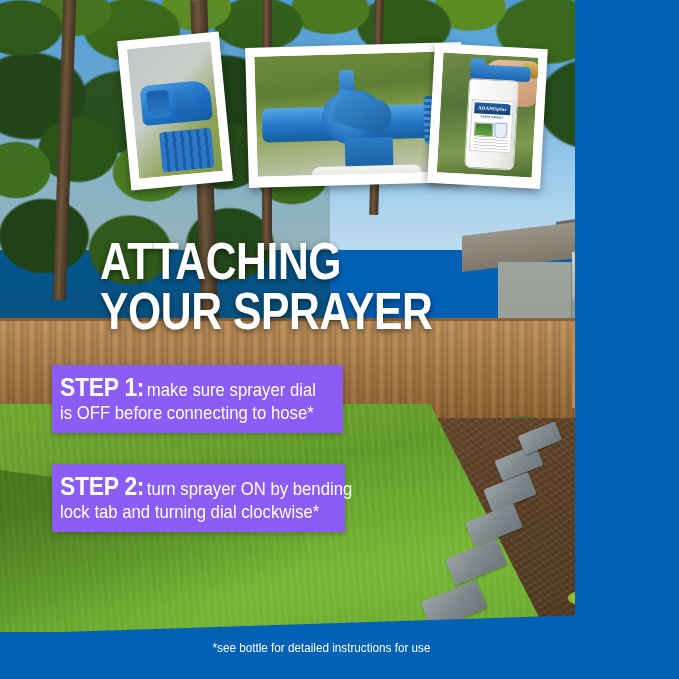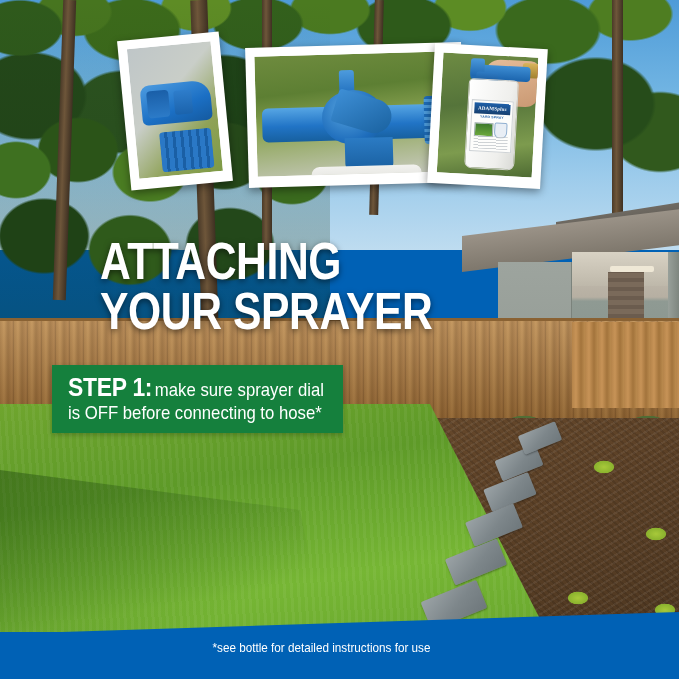--- a/index.html
+++ b/index.html
@@ -5,21 +5,21 @@
   * { margin:0; padding:0; box-sizing:border-box; }
   html,body { width:679px; height:679px; }
   body {
     font-family:"Liberation Sans", sans-serif;
     background:#0061B5;
     overflow:hidden;
   }
 
   #canvas {
     position:relative;
-    width:679px; height:679px;
+    width:575px; height:679px;
     overflow:hidden;
     background:#0061B5;
   }
 
   
   .scene { position:absolute; inset:0; overflow:hidden; }
 
   
   .sky {
     position:absolute; left:0; top:0; width:679px; height:250px;
@@ -351,23 +351,23 @@
     line-height:.96;
     letter-spacing:-0.5px;
     transform:scaleX(.82);
     transform-origin:left top;
     text-shadow:0 2px 7px rgba(0,0,0,.55);
     white-space:pre-line;
   }
 
   .step {
     position:absolute;
-    background:#15803d;
+    background:#8b5cf6;
     color:#FFFFFF;
-    padding:8px 14px 9px 16px;
+    padding:8px 14px 9px 8px;
     box-shadow:0 2px 5px rgba(0,0,0,.22);
   }
   #step1 { left:52px; top:365px; width:291px; }
   #step2 { left:52px; top:464px; width:293px; }
   #step3 { left:52px; top:565px; width:293px; }
 
   .step .line {
     font-family:"Liberation Sans Narrow","Liberation Sans", sans-serif;
     font-size:19px;
     line-height:1.13;
@@ -508,18 +508,24 @@
   <div class="headline">ATTACHING
 YOUR SPRAYER</div>
 
   <div class="step" id="step1">
     <div class="line">
       <span class="lbl">STEP 1:</span><span class="body">make sure sprayer dial</span>
     </div>
     <div class="line body">is OFF before connecting to hose*</div>
   </div>
 
+  <div class="step" id="step2">
+    <div class="line">
+      <span class="lbl">STEP 2:</span><span class="body">turn sprayer ON by bending</span>
+    </div>
+    <div class="line body">lock tab and turning dial clockwise*</div>
+  </div>
 
 
   <div class="bluebar"></div>
   <div class="footer-note">*see bottle for detailed instructions for use</div>
 
 </div>
 
 </body></html>

